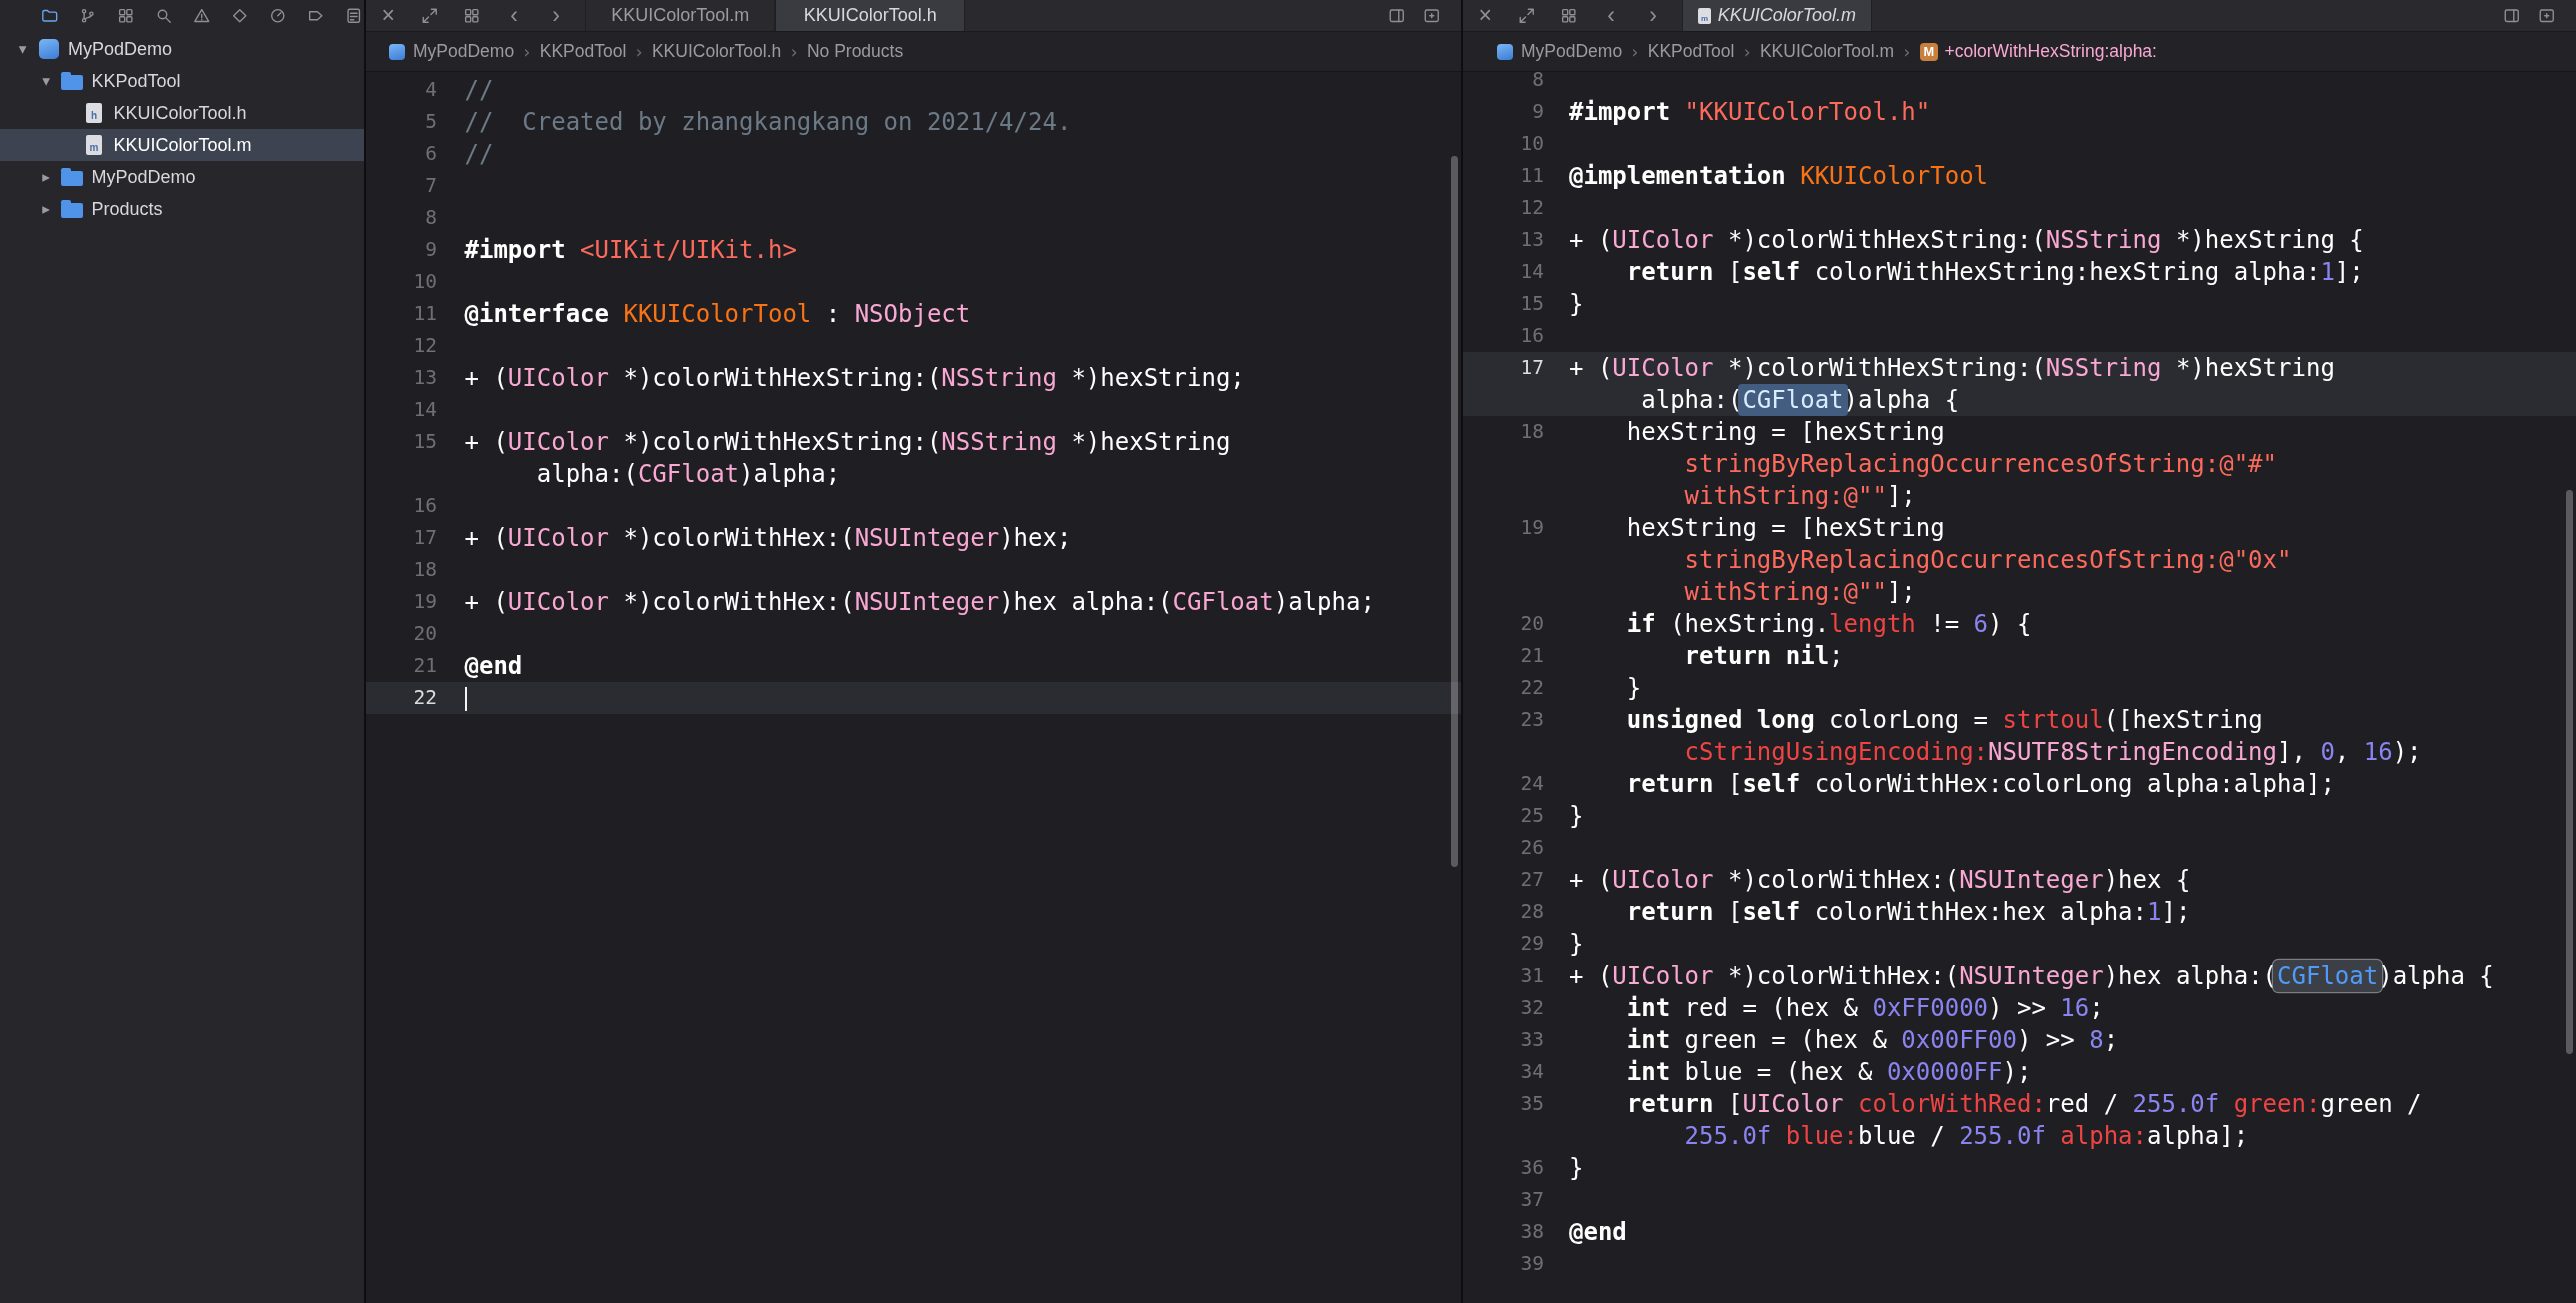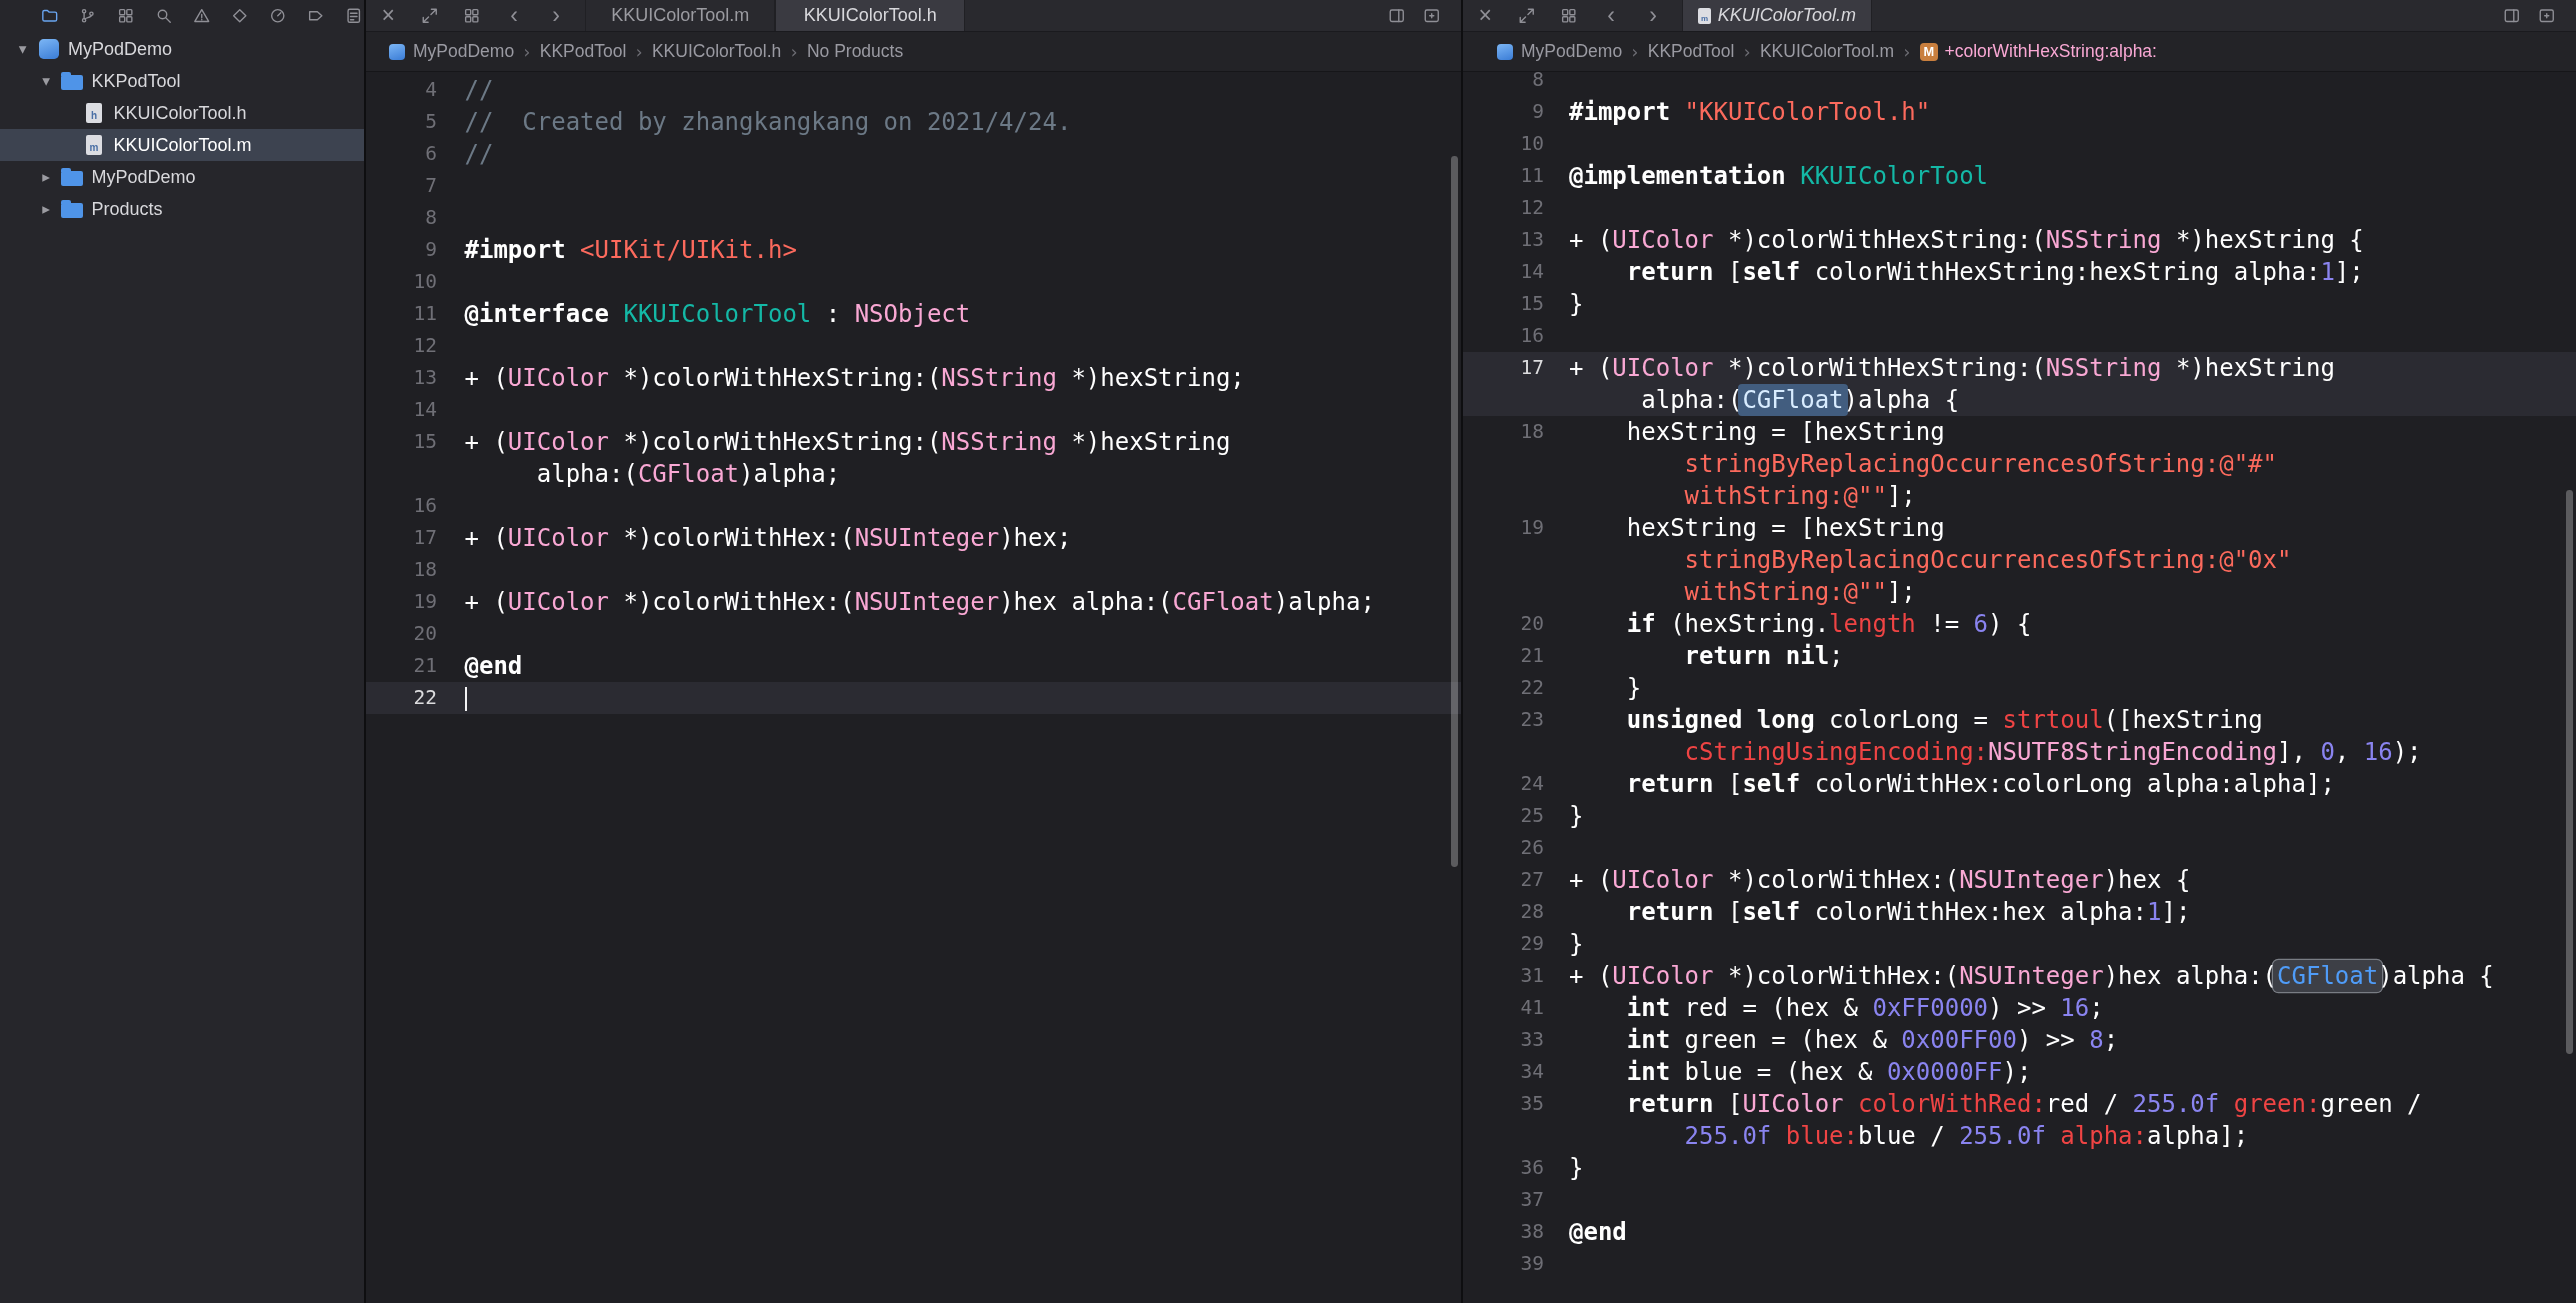--- a/index.html
+++ b/index.html
@@ -58,21 +58,21 @@
   #right-code .gutter{width:81px;}
   .row.cur .gutter{color:#dcdcde;}
   .src{font-family:"DejaVu Sans Mono",monospace;font-size:24px;line-height:32px;white-space:pre;}
   #left-code .src{margin-left:27.5px;}
   #right-code .src{margin-left:25px;}
   .tk.pl{color:#ffffff;}
   .tk.cm{color:#6c7986;}
   .tk.kw{color:#ffffff;font-weight:bold;}
   .tk.str{color:#fc6a5d;}
   .tk.ty{color:#f9a8d4;}
-  .tk.cls{color:#14b8a6;}
+  .tk.cls{color:#f97316;}
   .tk.num{color:#8a84f0;}
   .tk.mth{color:#ef4444;}
   .tk.tyh1{color:#d8ecff;background:rgba(92,148,212,.48);border-radius:4px;padding:2px 4px;margin:0 -4px;}
   .tk.tyh2{color:#4f9cf8;background:rgba(150,160,175,.25);box-shadow:0 0 0 1.3px rgba(195,202,214,.55);border-radius:5.4px;padding:2px 4px;margin:0 -4px;}
   .caret{display:inline-block;width:2.7px;height:24px;background:#f2f2f4;vertical-align:-4.7px;}
   .sb{position:absolute;width:6.7px;border-radius:3.4px;background:rgba(255,255,255,.27);right:3.4px;z-index:4;}
 </style>
 </head>
 <body>
 
@@ -440,21 +440,21 @@
         </div>
         <div class="row">
           <span class="gutter">29</span>
           <div class="src"><span class="tk pl">}</span></div>
         </div>
         <div class="row">
           <span class="gutter">31</span>
           <div class="src"><span class="tk pl">+ (</span><span class="tk ty">UIColor</span><span class="tk pl"> *)colorWithHex:(</span><span class="tk ty">NSUInteger</span><span class="tk pl">)hex alpha:(</span><span class="tk tyh2">CGFloat</span><span class="tk pl">)alpha {</span></div>
         </div>
         <div class="row">
-          <span class="gutter">41</span>
+          <span class="gutter">32</span>
           <div class="src"><span class="tk pl">    </span><span class="tk kw">int</span><span class="tk pl"> red = (hex &amp; </span><span class="tk num">0xFF0000</span><span class="tk pl">) &gt;&gt; </span><span class="tk num">16</span><span class="tk pl">;</span></div>
         </div>
         <div class="row">
           <span class="gutter">33</span>
           <div class="src"><span class="tk pl">    </span><span class="tk kw">int</span><span class="tk pl"> green = (hex &amp; </span><span class="tk num">0x00FF00</span><span class="tk pl">) &gt;&gt; </span><span class="tk num">8</span><span class="tk pl">;</span></div>
         </div>
         <div class="row">
           <span class="gutter">34</span>
           <div class="src"><span class="tk pl">    </span><span class="tk kw">int</span><span class="tk pl"> blue = (hex &amp; </span><span class="tk num">0x0000FF</span><span class="tk pl">);</span></div>
         </div>

